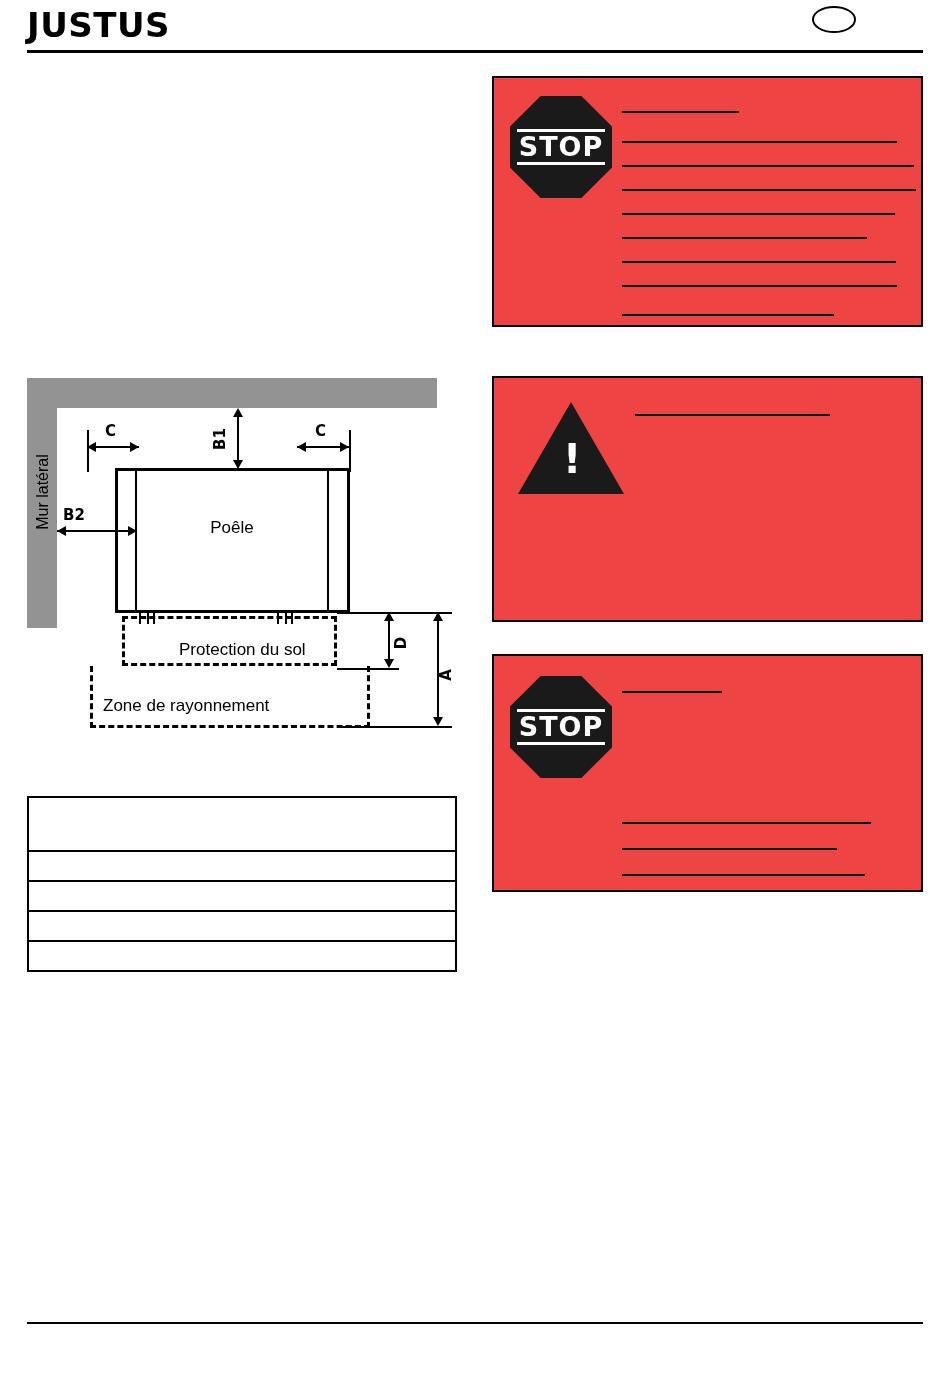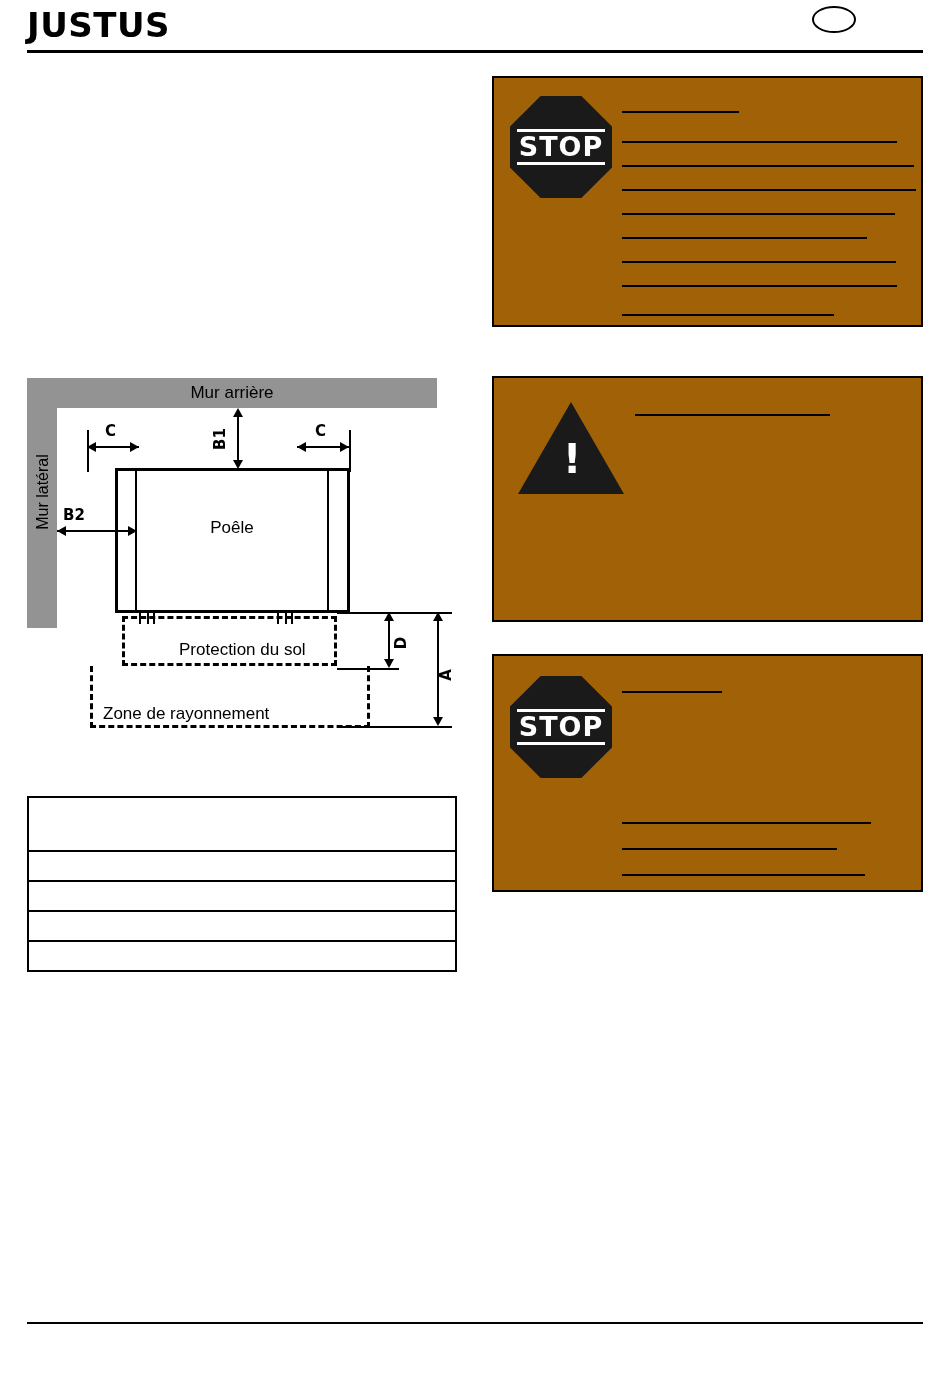--- a/index.html
+++ b/index.html
@@ -62,21 +62,21 @@
     width: 896px;
     height: 2px;
     background: #000;
   }
 
   
   .note-box {
     position: absolute;
     border: 2px solid #000;
     box-sizing: border-box;
-    background: #a16207;
+    background: #ef4444;
   }
   .note-lines {
     position: absolute;
   }
   .rule-line {
     position: absolute;
     height: 2px;
     background: #000;
   }
 
@@ -335,21 +335,20 @@
     <div class="rule-line" style="left:128px; top:35px; width:100px;"></div>
     <div class="rule-line" style="left:128px; top:166px; width:249px;"></div>
     <div class="rule-line" style="left:128px; top:192px; width:215px;"></div>
     <div class="rule-line" style="left:128px; top:218px; width:243px;"></div>
   </div>
 </div>
 
 <div class="diagram">
 
   <div class="wall-back"></div>
-  <div class="wall-back-label">Mur arrière</div>
   <div class="wall-side"></div>
   <div class="wall-side-label">Mur latéral</div>
 
   <div class="stove-body"></div>
   <div class="stove-inner-l"></div>
   <div class="stove-inner-r"></div>
   <div class="stove-label">Poêle</div>
   <div class="leg" style="left:112px; top:235px;"></div>
   <div class="leg" style="left:250px; top:235px;"></div>
 
@@ -372,21 +371,21 @@
 
   <div class="h-line" style="left:30px; top:152px; width:80px;"></div>
   <div class="arrow-l" style="left:30px; top:148px;"></div>
   <div class="arrow-r" style="left:101px; top:148px;"></div>
   <div class="dim-label" style="left:36px; top:128px;">B2</div>
 
   <div class="dashed-box" style="left:95px; top:238px; width:215px; height:50px;"></div>
   <div class="floor-label" style="left:104px; top:262px;margin-left:44px;">Protection du sol</div>
 
   <div class="zone-box" style="left:63px; top:288px; width:280px; height:62px;"></div>
-  <div class="floor-label" style="left:72px; top:318px;margin-top:8px;">Zone de rayonnement</div>
+  <div class="floor-label" style="left:72px; top:318px;">Zone de rayonnement</div>
 
   <div class="h-line" style="left:310px; top:234px; width:62px;"></div>
   <div class="h-line" style="left:310px; top:290px; width:62px;"></div>
   <div class="v-line" style="left:361px; top:238px; height:48px;"></div>
   <div class="arrow-u" style="left:357px; top:234px;"></div>
   <div class="arrow-d" style="left:357px; top:281px;"></div>
   <div class="dim-label vert" style="left:368px; top:256px;">D</div>
 
   <div class="h-line" style="left:310px; top:234px; width:115px;"></div>
   <div class="h-line" style="left:310px; top:348px; width:115px;"></div>

